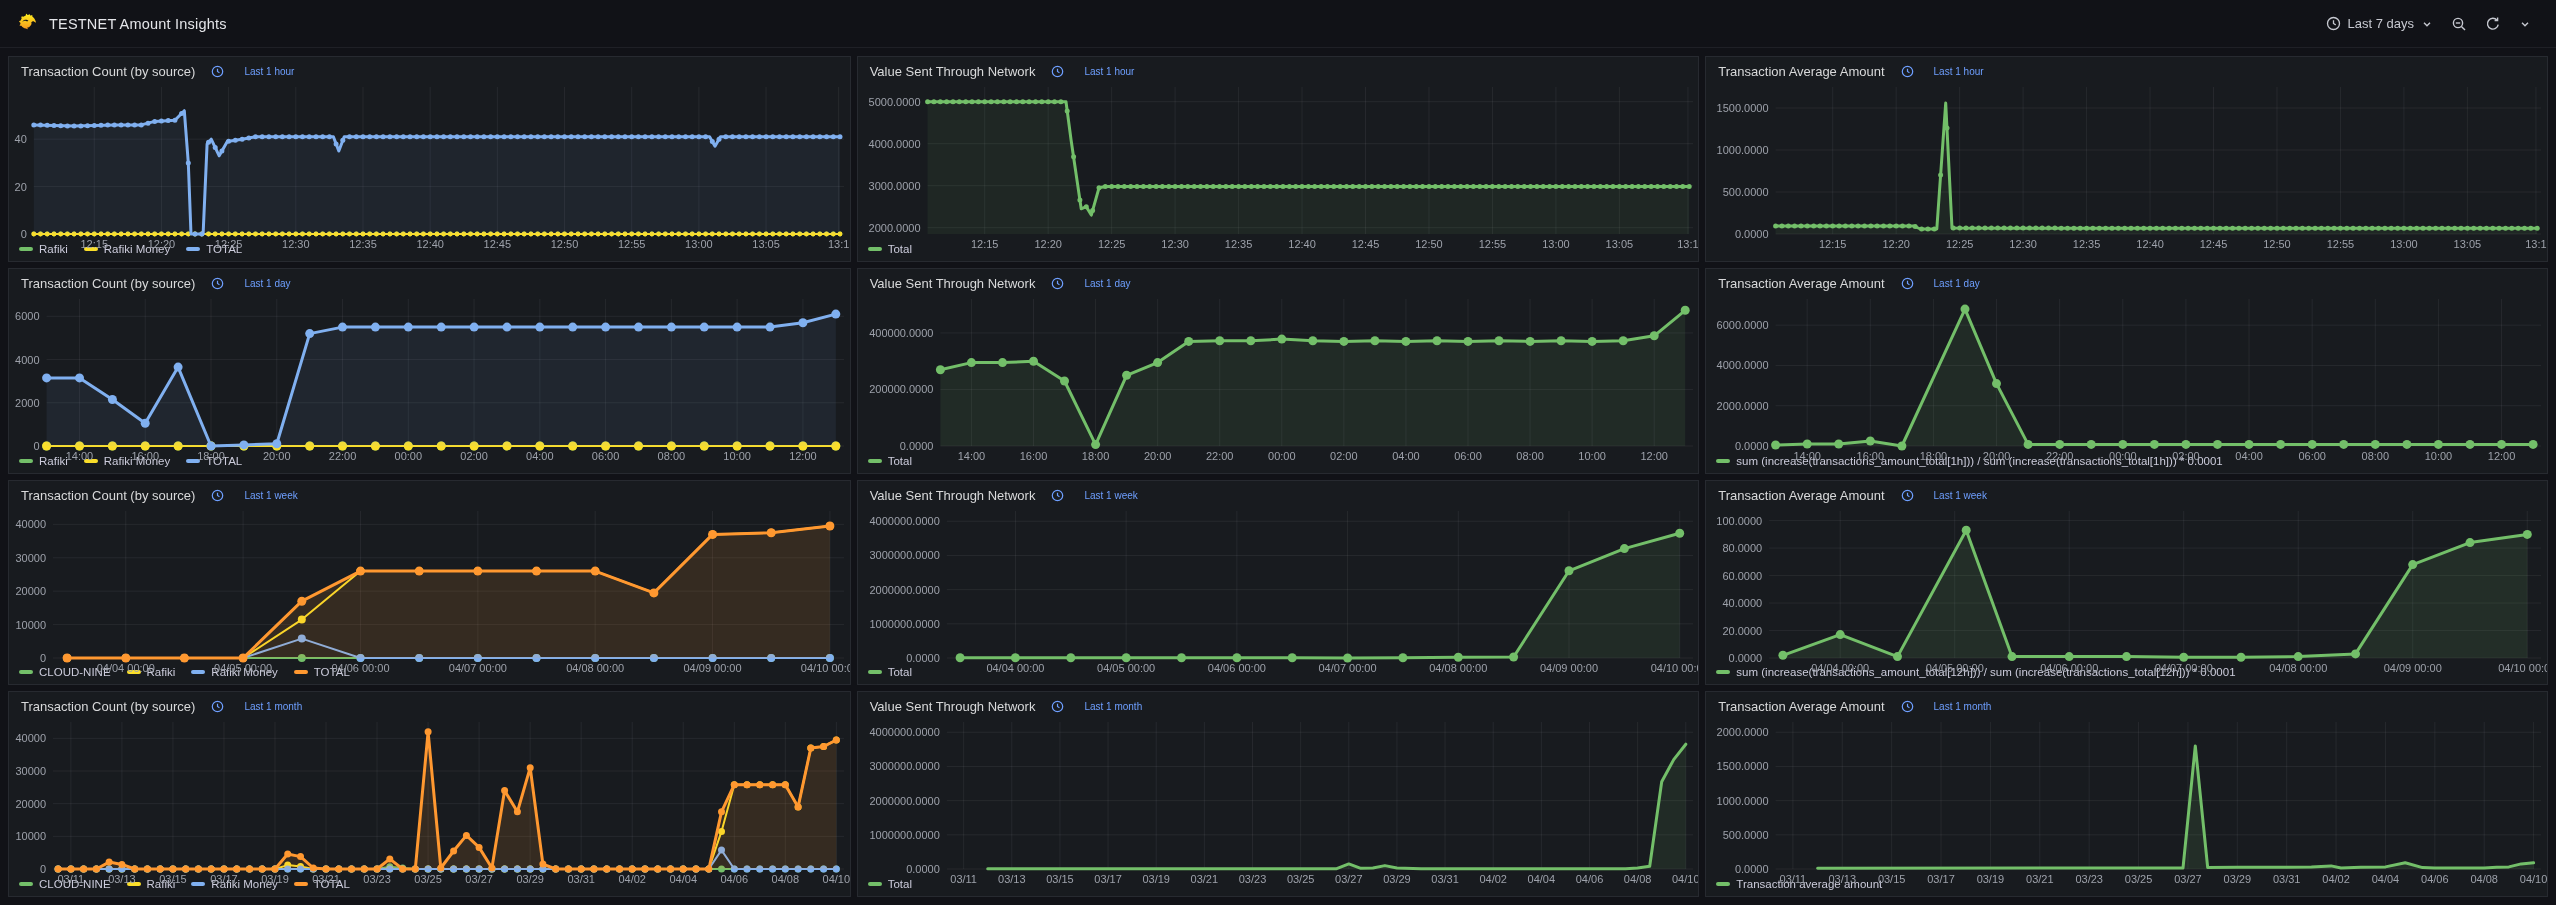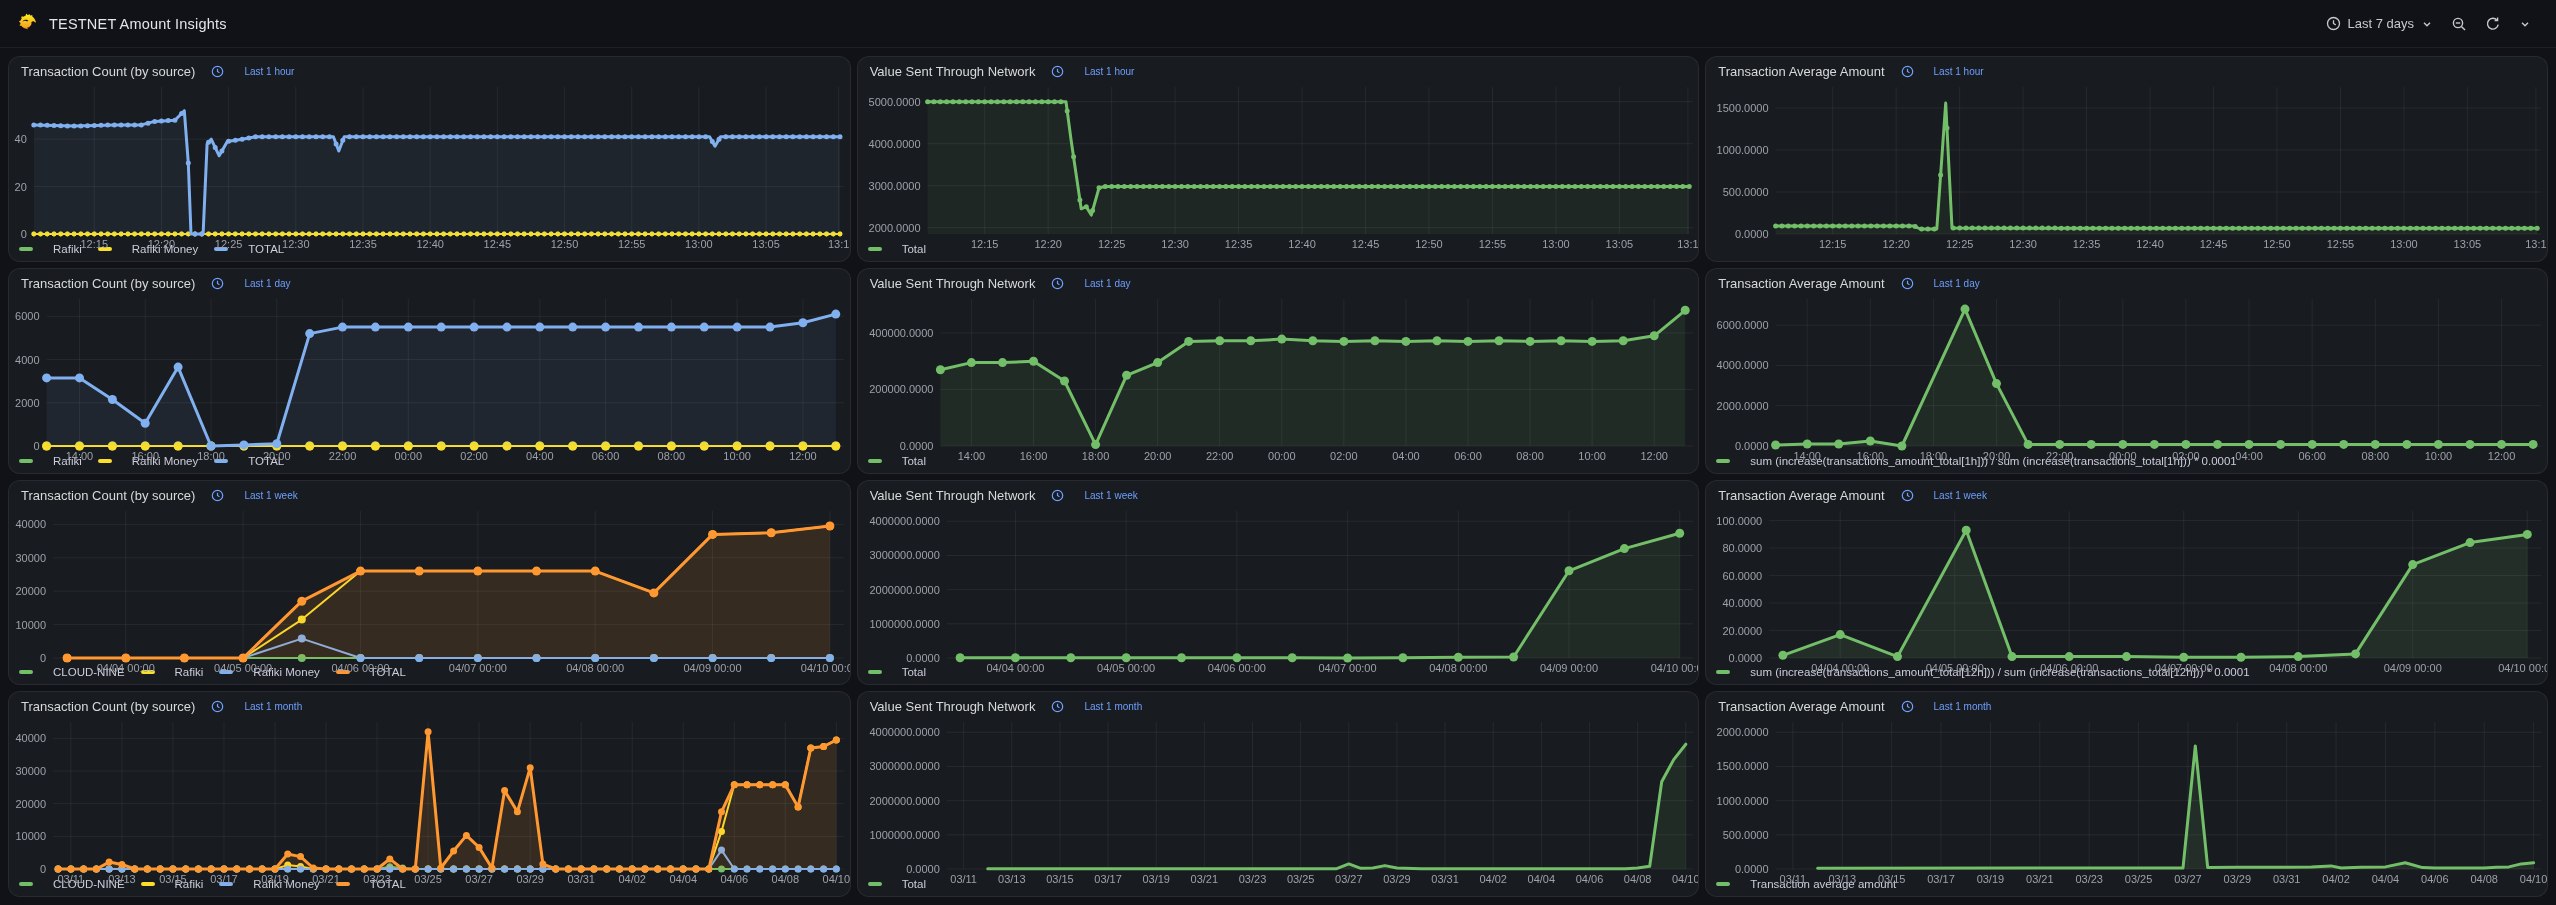--- a/index.html
+++ b/index.html
@@ -4,28 +4,28 @@
 <style>
   *{box-sizing:border-box}
   html,body{margin:0;padding:0}
   body{width:2556px;height:905px;background:#111217;font-family:"Liberation Sans","DejaVu Sans",sans-serif;color:#ccccdc;overflow:hidden;position:relative}
   .topbar{height:48px;display:flex;align-items:center;justify-content:space-between;padding:0 16px;border-bottom:1px solid rgba(204,204,220,0.08)}
   .brand{display:flex;align-items:center;gap:11px}
   .brand-title{font-size:14.5px;color:#e4e5e9;font-weight:500;letter-spacing:.2px}
   .tb-right{display:flex;align-items:center;gap:0;color:#c7c9d1}
   .tb-btn{display:flex;align-items:center;gap:7px;background:transparent;border:none;color:#c7c9d1;font-size:13px;padding:6px 9px;border-radius:2px;cursor:pointer;font-family:inherit}
   .dash{position:absolute;top:48px;left:0;right:0;bottom:0;display:grid;grid-template-columns:repeat(3,1fr);grid-template-rows:repeat(4,1fr);gap:6px;padding:8px}
-  .panel{background:#181b1f;border:1px solid rgba(204,204,220,0.09);border-radius:12px;display:flex;flex-direction:column;min-height:0;min-width:0;overflow:hidden}
+  .panel{background:#181b1f;border:1px solid rgba(204,204,220,0.09);border-radius:0;display:flex;flex-direction:column;min-height:0;min-width:0;overflow:hidden}
   .panel-head{display:flex;align-items:center;gap:16px;padding:7px 12px 1px;flex:0 0 auto}
   .panel-title{font-size:13px;font-weight:500;color:#d8d9da;cursor:pointer;white-space:nowrap}
   .range-link{display:flex;align-items:center;gap:20px;color:#6e9fff;font-size:10px;cursor:pointer;white-space:nowrap}
   .chart{flex:1 1 auto;min-height:0;position:relative}
   .chart svg{position:absolute;left:0;top:0}
   .legend{display:flex;gap:16px;padding:1px 10px 6px;align-items:center;overflow:hidden;flex:0 0 auto}
-  .legend .li{display:flex;align-items:center;gap:20px;font-size:11.5px;color:#ccccdc;cursor:pointer;white-space:nowrap}
+  .legend .li{display:flex;align-items:center;gap:6px;font-size:11.5px;color:#ccccdc;cursor:pointer;white-space:nowrap}
   .legend .li i{display:block;width:14px;height:4px;border-radius:2px}
   .icon{display:block}
 </style>
 </head>
 <body>
 
 <header class="topbar">
   <div class="brand">
     <svg class="icon" width="22" height="22" viewBox="0 0 24 24">
       <defs>

